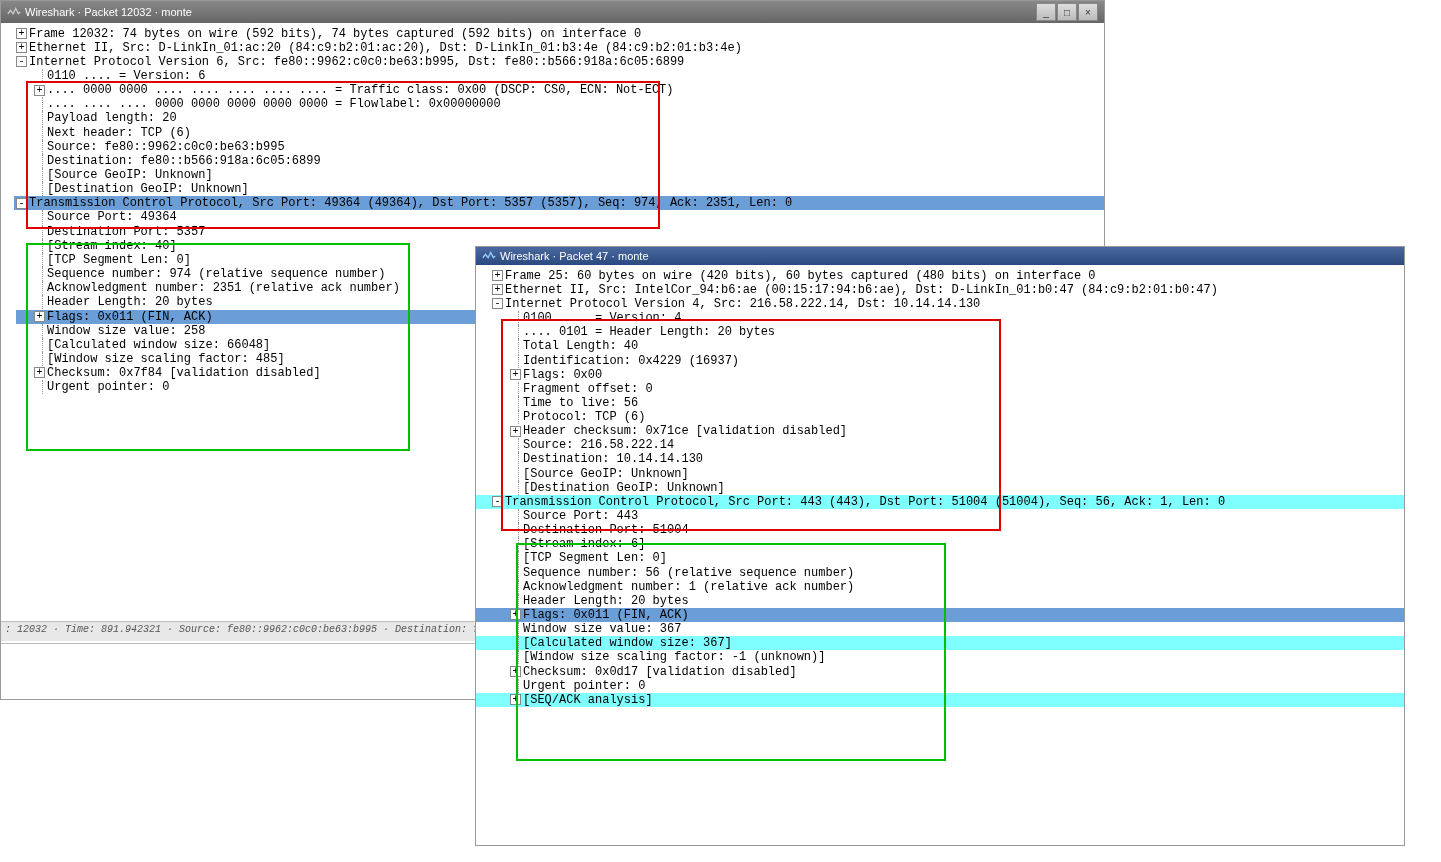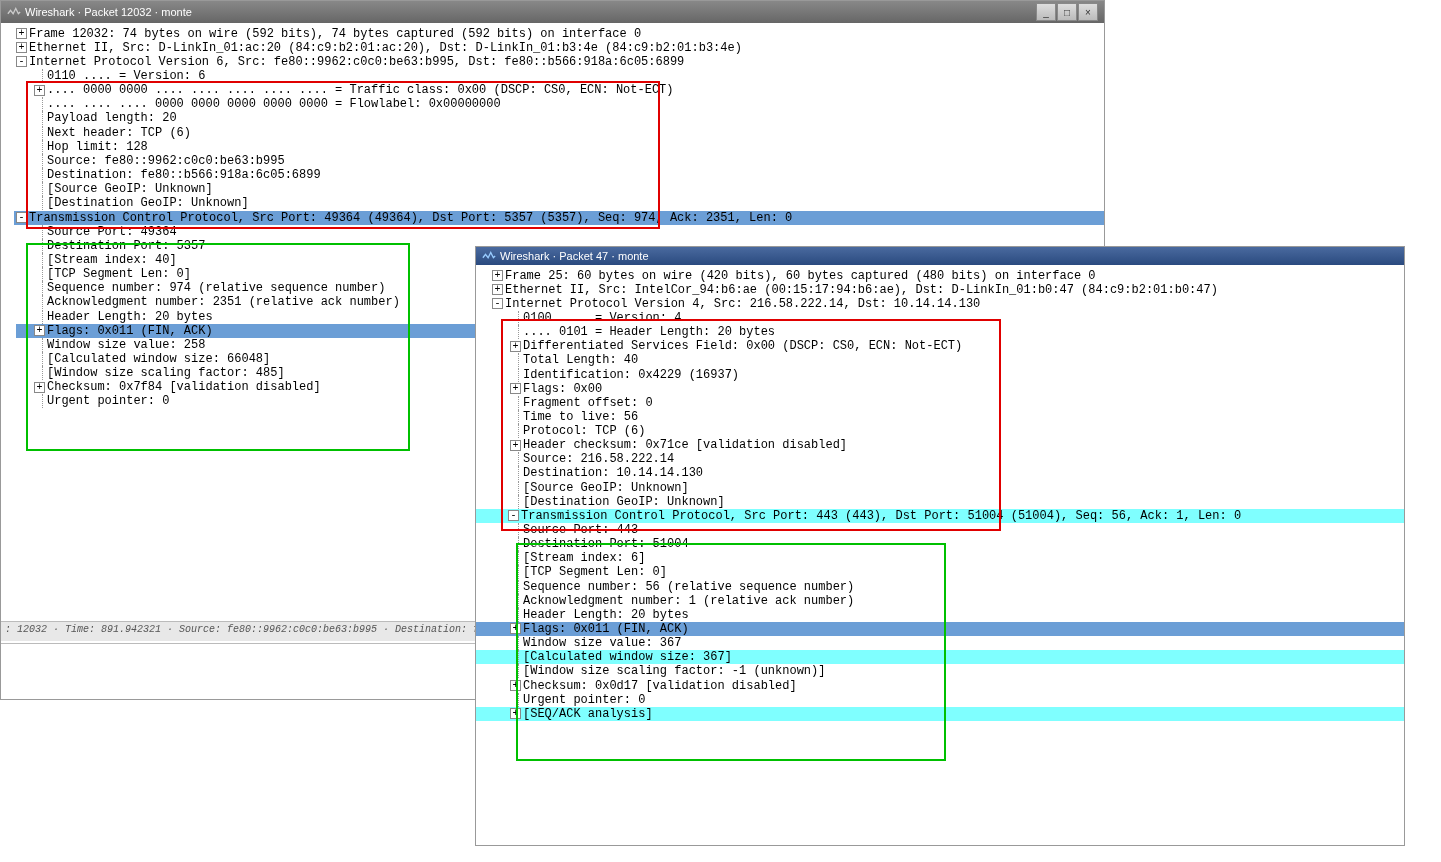--- a/index.html
+++ b/index.html
@@ -131,21 +131,20 @@
   </div>
   <div class="tree" style="height:585px;padding-left:15px;">
     <div class="node"><span class="toggle">+</span><span>Frame 12032: 74 bytes on wire (592 bits), 74 bytes captured (592 bits) on interface 0</span></div>
     <div class="node"><span class="toggle">+</span><span>Ethernet II, Src: D-LinkIn_01:ac:20 (84:c9:b2:01:ac:20), Dst: D-LinkIn_01:b3:4e (84:c9:b2:01:b3:4e)</span></div>
     <div class="node"><span class="toggle">-</span><span>Internet Protocol Version 6, Src: fe80::9962:c0c0:be63:b995, Dst: fe80::b566:918a:6c05:6899</span></div>
     <div class="node"><span class="indent" style="width:26px"></span><span class="dotted"></span><span>0110 .... = Version: 6</span></div>
     <div class="node"><span class="indent" style="width:18px"></span><span class="toggle">+</span><span>.... 0000 0000 .... .... .... .... .... = Traffic class: 0x00 (DSCP: CS0, ECN: Not-ECT)</span></div>
     <div class="node"><span class="indent" style="width:26px"></span><span class="dotted"></span><span>.... .... .... 0000 0000 0000 0000 0000 = Flowlabel: 0x00000000</span></div>
     <div class="node"><span class="indent" style="width:26px"></span><span class="dotted"></span><span>Payload length: 20</span></div>
     <div class="node"><span class="indent" style="width:26px"></span><span class="dotted"></span><span>Next header: TCP (6)</span></div>
-    <div class="node"><span class="indent" style="width:26px"></span><span class="dotted"></span><span>Hop limit: 128</span></div>
     <div class="node"><span class="indent" style="width:26px"></span><span class="dotted"></span><span>Source: fe80::9962:c0c0:be63:b995</span></div>
     <div class="node"><span class="indent" style="width:26px"></span><span class="dotted"></span><span>Destination: fe80::b566:918a:6c05:6899</span></div>
     <div class="node"><span class="indent" style="width:26px"></span><span class="dotted"></span><span>[Source GeoIP: Unknown]</span></div>
     <div class="node"><span class="indent" style="width:26px"></span><span class="dotted"></span><span>[Destination GeoIP: Unknown]</span></div>
     <div class="node hl-blue" style="margin-left:-2px;padding-left:2px;margin-right:-2px"><span class="toggle">-</span><span>Transmission Control Protocol, Src Port: 49364 (49364), Dst Port: 5357 (5357), Seq: 974, Ack: 2351, Len: 0</span></div>
     <div class="node"><span class="indent" style="width:26px"></span><span class="dotted"></span><span>Source Port: 49364</span></div>
     <div class="node"><span class="indent" style="width:26px"></span><span class="dotted"></span><span>Destination Port: 5357</span></div>
     <div class="node"><span class="indent" style="width:26px"></span><span class="dotted"></span><span>[Stream index: 40]</span></div>
     <div class="node"><span class="indent" style="width:26px"></span><span class="dotted"></span><span>[TCP Segment Len: 0]</span></div>
     <div class="node"><span class="indent" style="width:26px"></span><span class="dotted"></span><span>Sequence number: 974    (relative sequence number)</span></div>
@@ -173,33 +172,32 @@
         </svg>
       </span>
     <span>Wireshark · Packet 47 · monte</span>
   </div>
   <div class="tree">
     <div class="node"><span class="indent" style="width:14px"></span><span class="toggle">+</span><span>Frame 25: 60 bytes on wire (420 bits), 60 bytes captured (480 bits) on interface 0</span></div>
     <div class="node"><span class="indent" style="width:14px"></span><span class="toggle">+</span><span>Ethernet II, Src: IntelCor_94:b6:ae (00:15:17:94:b6:ae), Dst: D-LinkIn_01:b0:47 (84:c9:b2:01:b0:47)</span></div>
     <div class="node"><span class="indent" style="width:14px"></span><span class="toggle">-</span><span>Internet Protocol Version 4, Src: 216.58.222.14, Dst: 10.14.14.130</span></div>
     <div class="node"><span class="indent" style="width:40px"></span><span class="dotted"></span><span>0100 .... = Version: 4</span></div>
     <div class="node"><span class="indent" style="width:40px"></span><span class="dotted"></span><span>.... 0101 = Header Length: 20 bytes</span></div>
-    <div class="node"><span class="indent" style="width:32px"></span><span class="toggle">+</span><span>Differentiated Services Field: 0x00 (DSCP: CS0, ECN: Not-ECT)</span></div>
     <div class="node"><span class="indent" style="width:40px"></span><span class="dotted"></span><span>Total Length: 40</span></div>
     <div class="node"><span class="indent" style="width:40px"></span><span class="dotted"></span><span>Identification: 0x4229 (16937)</span></div>
     <div class="node"><span class="indent" style="width:32px"></span><span class="toggle">+</span><span>Flags: 0x00</span></div>
     <div class="node"><span class="indent" style="width:40px"></span><span class="dotted"></span><span>Fragment offset: 0</span></div>
     <div class="node"><span class="indent" style="width:40px"></span><span class="dotted"></span><span>Time to live: 56</span></div>
     <div class="node"><span class="indent" style="width:40px"></span><span class="dotted"></span><span>Protocol: TCP (6)</span></div>
     <div class="node"><span class="indent" style="width:32px"></span><span class="toggle">+</span><span>Header checksum: 0x71ce [validation disabled]</span></div>
     <div class="node"><span class="indent" style="width:40px"></span><span class="dotted"></span><span>Source: 216.58.222.14</span></div>
     <div class="node"><span class="indent" style="width:40px"></span><span class="dotted"></span><span>Destination: 10.14.14.130</span></div>
     <div class="node"><span class="indent" style="width:40px"></span><span class="dotted"></span><span>[Source GeoIP: Unknown]</span></div>
     <div class="node"><span class="indent" style="width:40px"></span><span class="dotted"></span><span>[Destination GeoIP: Unknown]</span></div>
-    <div class="node hl-cyan" style="margin-left:-2px;padding-left:18px;margin-right:-2px"><span class="indent" style="width:14px"></span><span class="toggle">-</span><span>Transmission Control Protocol, Src Port: 443 (443), Dst Port: 51004 (51004), Seq: 56, Ack: 1, Len: 0</span></div>
+    <div class="node hl-cyan" style="margin-left:-2px;padding-left:2px;margin-right:-2px"><span class="indent" style="width:14px"></span><span class="toggle">-</span><span>Transmission Control Protocol, Src Port: 443 (443), Dst Port: 51004 (51004), Seq: 56, Ack: 1, Len: 0</span></div>
     <div class="node"><span class="indent" style="width:40px"></span><span class="dotted"></span><span>Source Port: 443</span></div>
     <div class="node"><span class="indent" style="width:40px"></span><span class="dotted"></span><span>Destination Port: 51004</span></div>
     <div class="node"><span class="indent" style="width:40px"></span><span class="dotted"></span><span>[Stream index: 6]</span></div>
     <div class="node"><span class="indent" style="width:40px"></span><span class="dotted"></span><span>[TCP Segment Len: 0]</span></div>
     <div class="node"><span class="indent" style="width:40px"></span><span class="dotted"></span><span>Sequence number: 56    (relative sequence number)</span></div>
     <div class="node"><span class="indent" style="width:40px"></span><span class="dotted"></span><span>Acknowledgment number: 1    (relative ack number)</span></div>
     <div class="node"><span class="indent" style="width:40px"></span><span class="dotted"></span><span>Header Length: 20 bytes</span></div>
     <div class="node hl-blue" style="margin-left:-2px;padding-left:2px;margin-right:-2px"><span class="indent" style="width:32px"></span><span class="toggle">+</span><span>Flags: 0x011 (FIN, ACK)</span></div>
     <div class="node"><span class="indent" style="width:40px"></span><span class="dotted"></span><span>Window size value: 367</span></div>
     <div class="node hl-cyan" style="margin-left:-2px;padding-left:2px;margin-right:-2px"><span class="indent" style="width:40px"></span><span class="dotted"></span><span>[Calculated window size: 367]</span></div>

